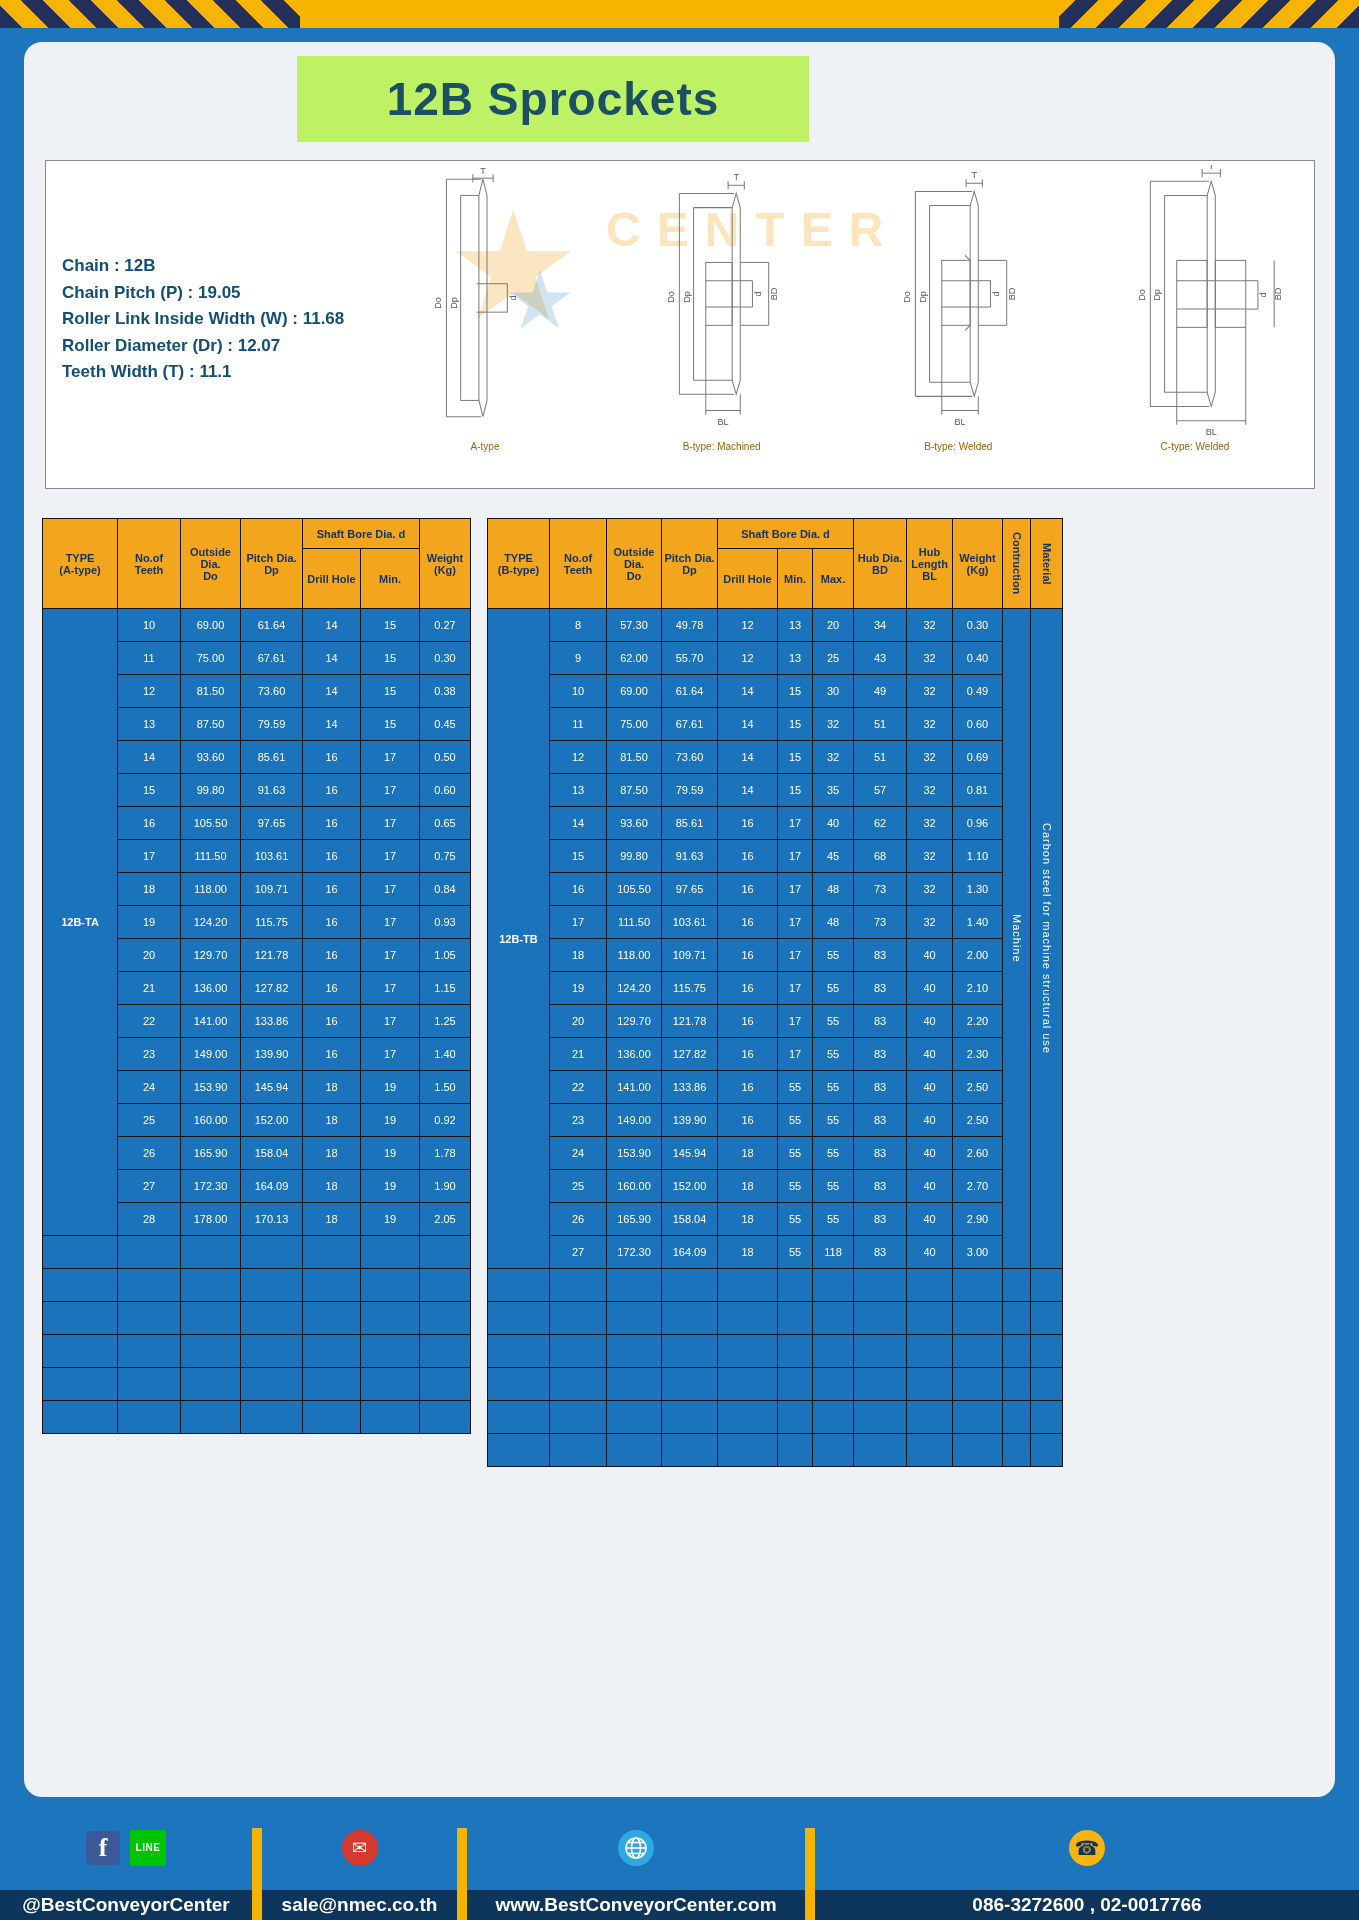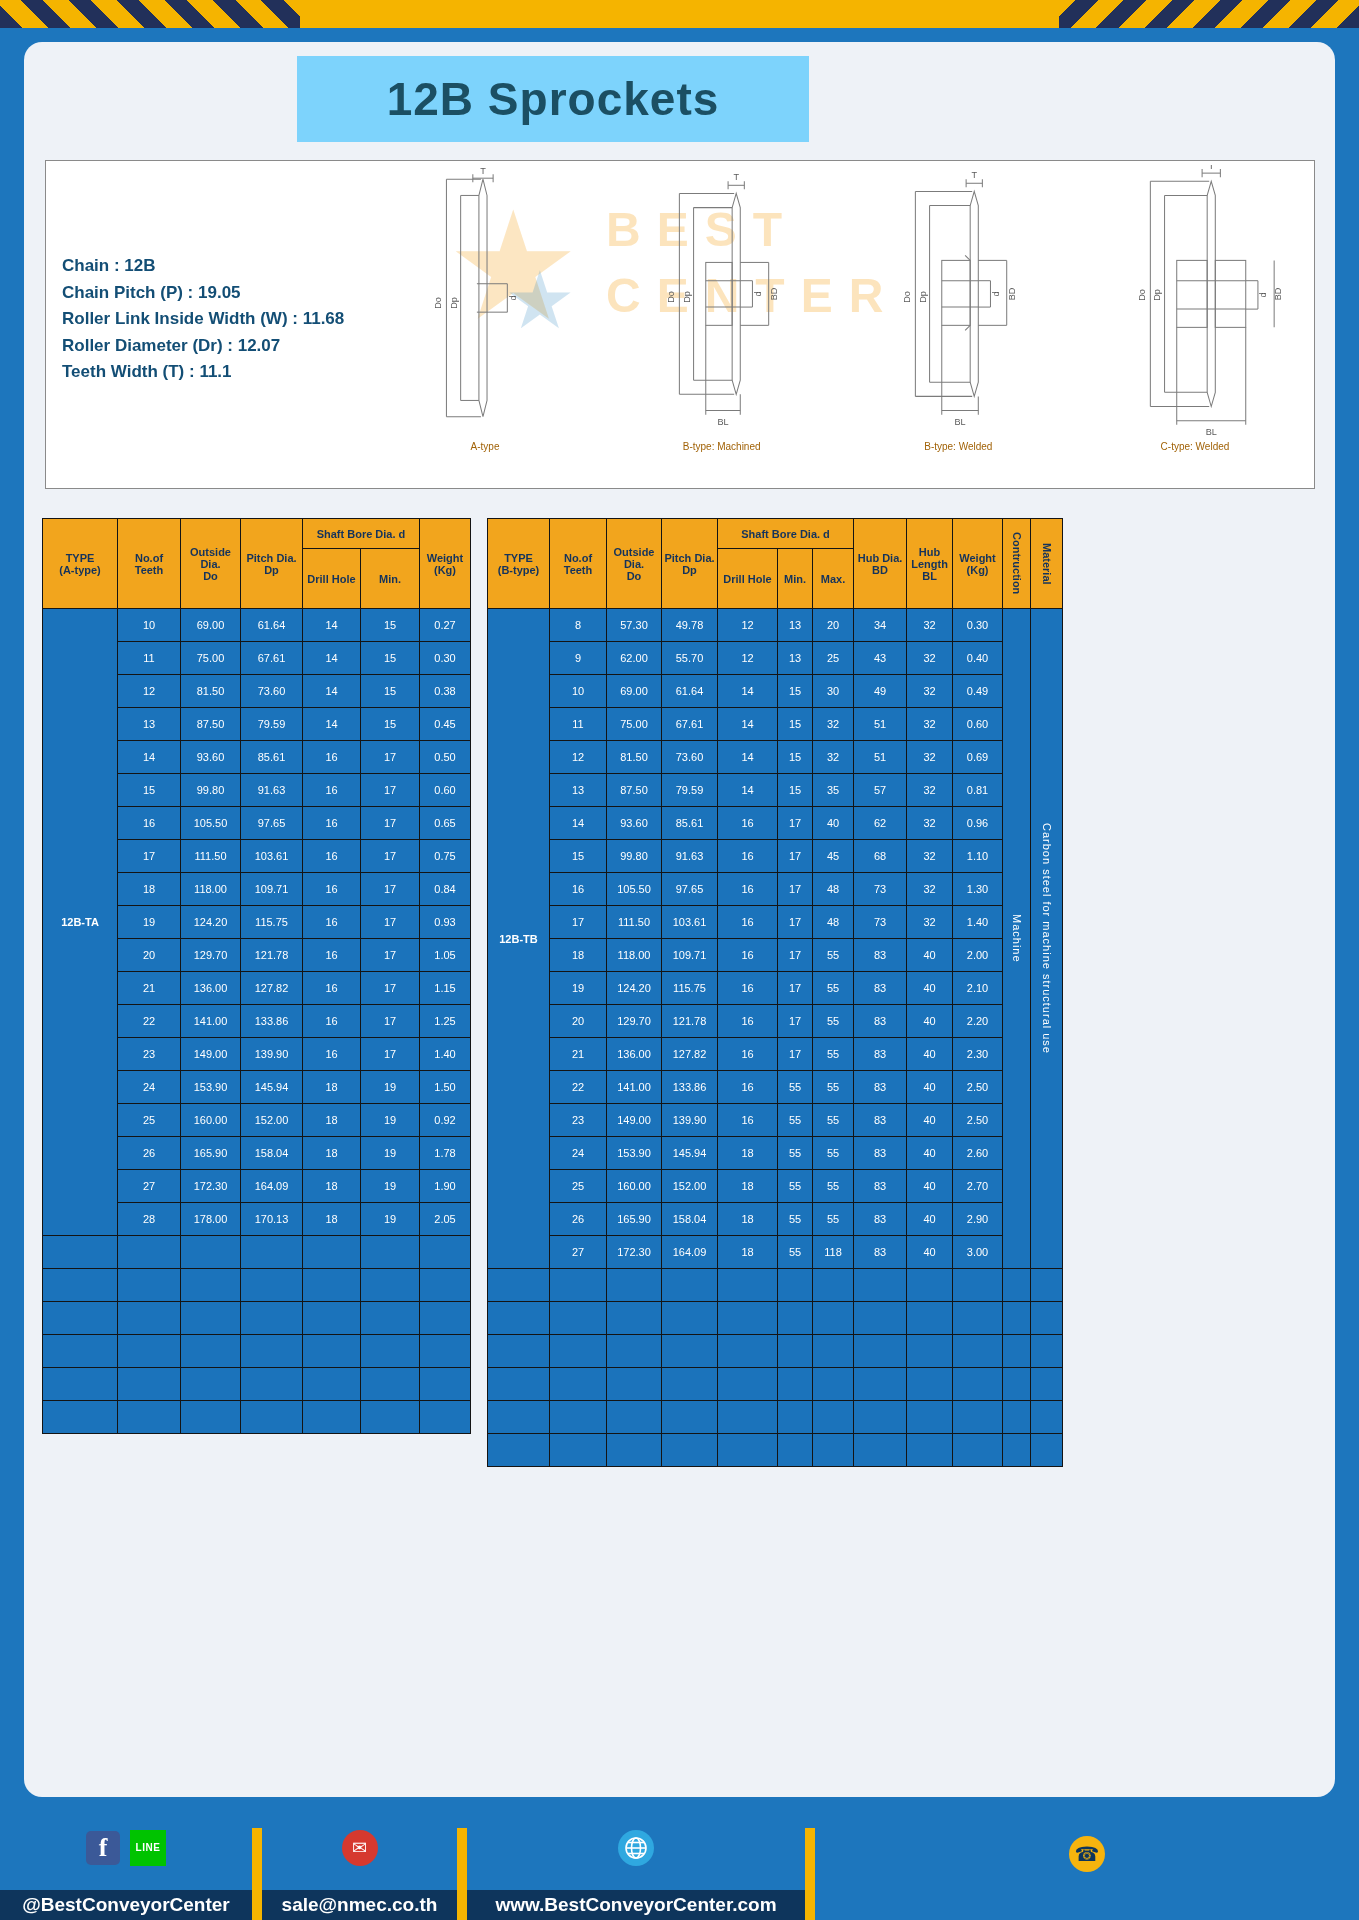--- a/index.html
+++ b/index.html
@@ -9,21 +9,21 @@
   
   .top-bar{position:absolute;top:0;left:0;width:100%;height:28px;background:#f5b400;}
   .hazard{position:absolute;top:0;height:28px;width:300px;
     background:repeating-linear-gradient(45deg,#22305a 0 16px,#f5b400 16px 34px);}
   .hazard.right{right:0;background:repeating-linear-gradient(-45deg,#22305a 0 16px,#f5b400 16px 34px);}
   .hazard.left{left:0;}
 
   
   .panel{position:absolute;left:24px;top:42px;width:1311px;height:1755px;background:#eef2f7;border-radius:18px;}
 
-  .title-banner{position:absolute;left:273px;top:14px;width:512px;height:86px;background:#7dd3fc;
+  .title-banner{position:absolute;left:273px;top:14px;width:512px;height:86px;background:#bef264;
     display:flex;align-items:center;justify-content:center;font-size:46px;font-weight:bold;
     color:#1b4f63;letter-spacing:1px;}
 
   
   .spec-panel{position:absolute;left:21px;top:118px;width:1268px;height:327px;background:#ffffff;
     border:1px solid #8a8a8a;overflow:hidden;}
   .spec-lines{position:absolute;left:16px;top:92px;z-index:2;}
   .spec-line{font-size:17px;font-weight:bold;color:#134e75;line-height:26.5px;white-space:nowrap;}
 
   .watermark{position:absolute;left:400px;top:30px;width:620px;height:260px;z-index:0;pointer-events:none;}
@@ -87,21 +87,20 @@
   <div class="panel">
 
     <div class="title-banner">12B Sprockets</div>
 
     <div class="spec-panel">
 
       <div class="watermark">
         <div class="wm-star">★</div>
         <div class="wm-star2">★</div>
         <div class="wm-text">
-          <div>BEST</div>
           <div>CENTER</div>
         </div>
       </div>
 
       <div class="spec-lines">
         <div class="spec-line">Chain  :  12B</div>
         <div class="spec-line">Chain Pitch (P)  :  19.05</div>
         <div class="spec-line">Roller Link Inside Width (W) : 11.68</div>
         <div class="spec-line">Roller Diameter (Dr)  :  12.07</div>
         <div class="spec-line">Teeth Width (T)  :  11.1</div>
@@ -868,16 +867,17 @@
           </svg>
         </span>
       </div>
       <div class="f-text">www.BestConveyorCenter.com</div>
     </div>
     <div class="f-sep"></div>
     <div class="f-col f-col4">
       <div class="f-icons">
         <span class="icon-round icon-phone">☎</span>
       </div>
+      <div class="f-text">086-3272600 , 02-0017766</div>
     </div>
   </div>
 
 </div>
 
 </body></html>

